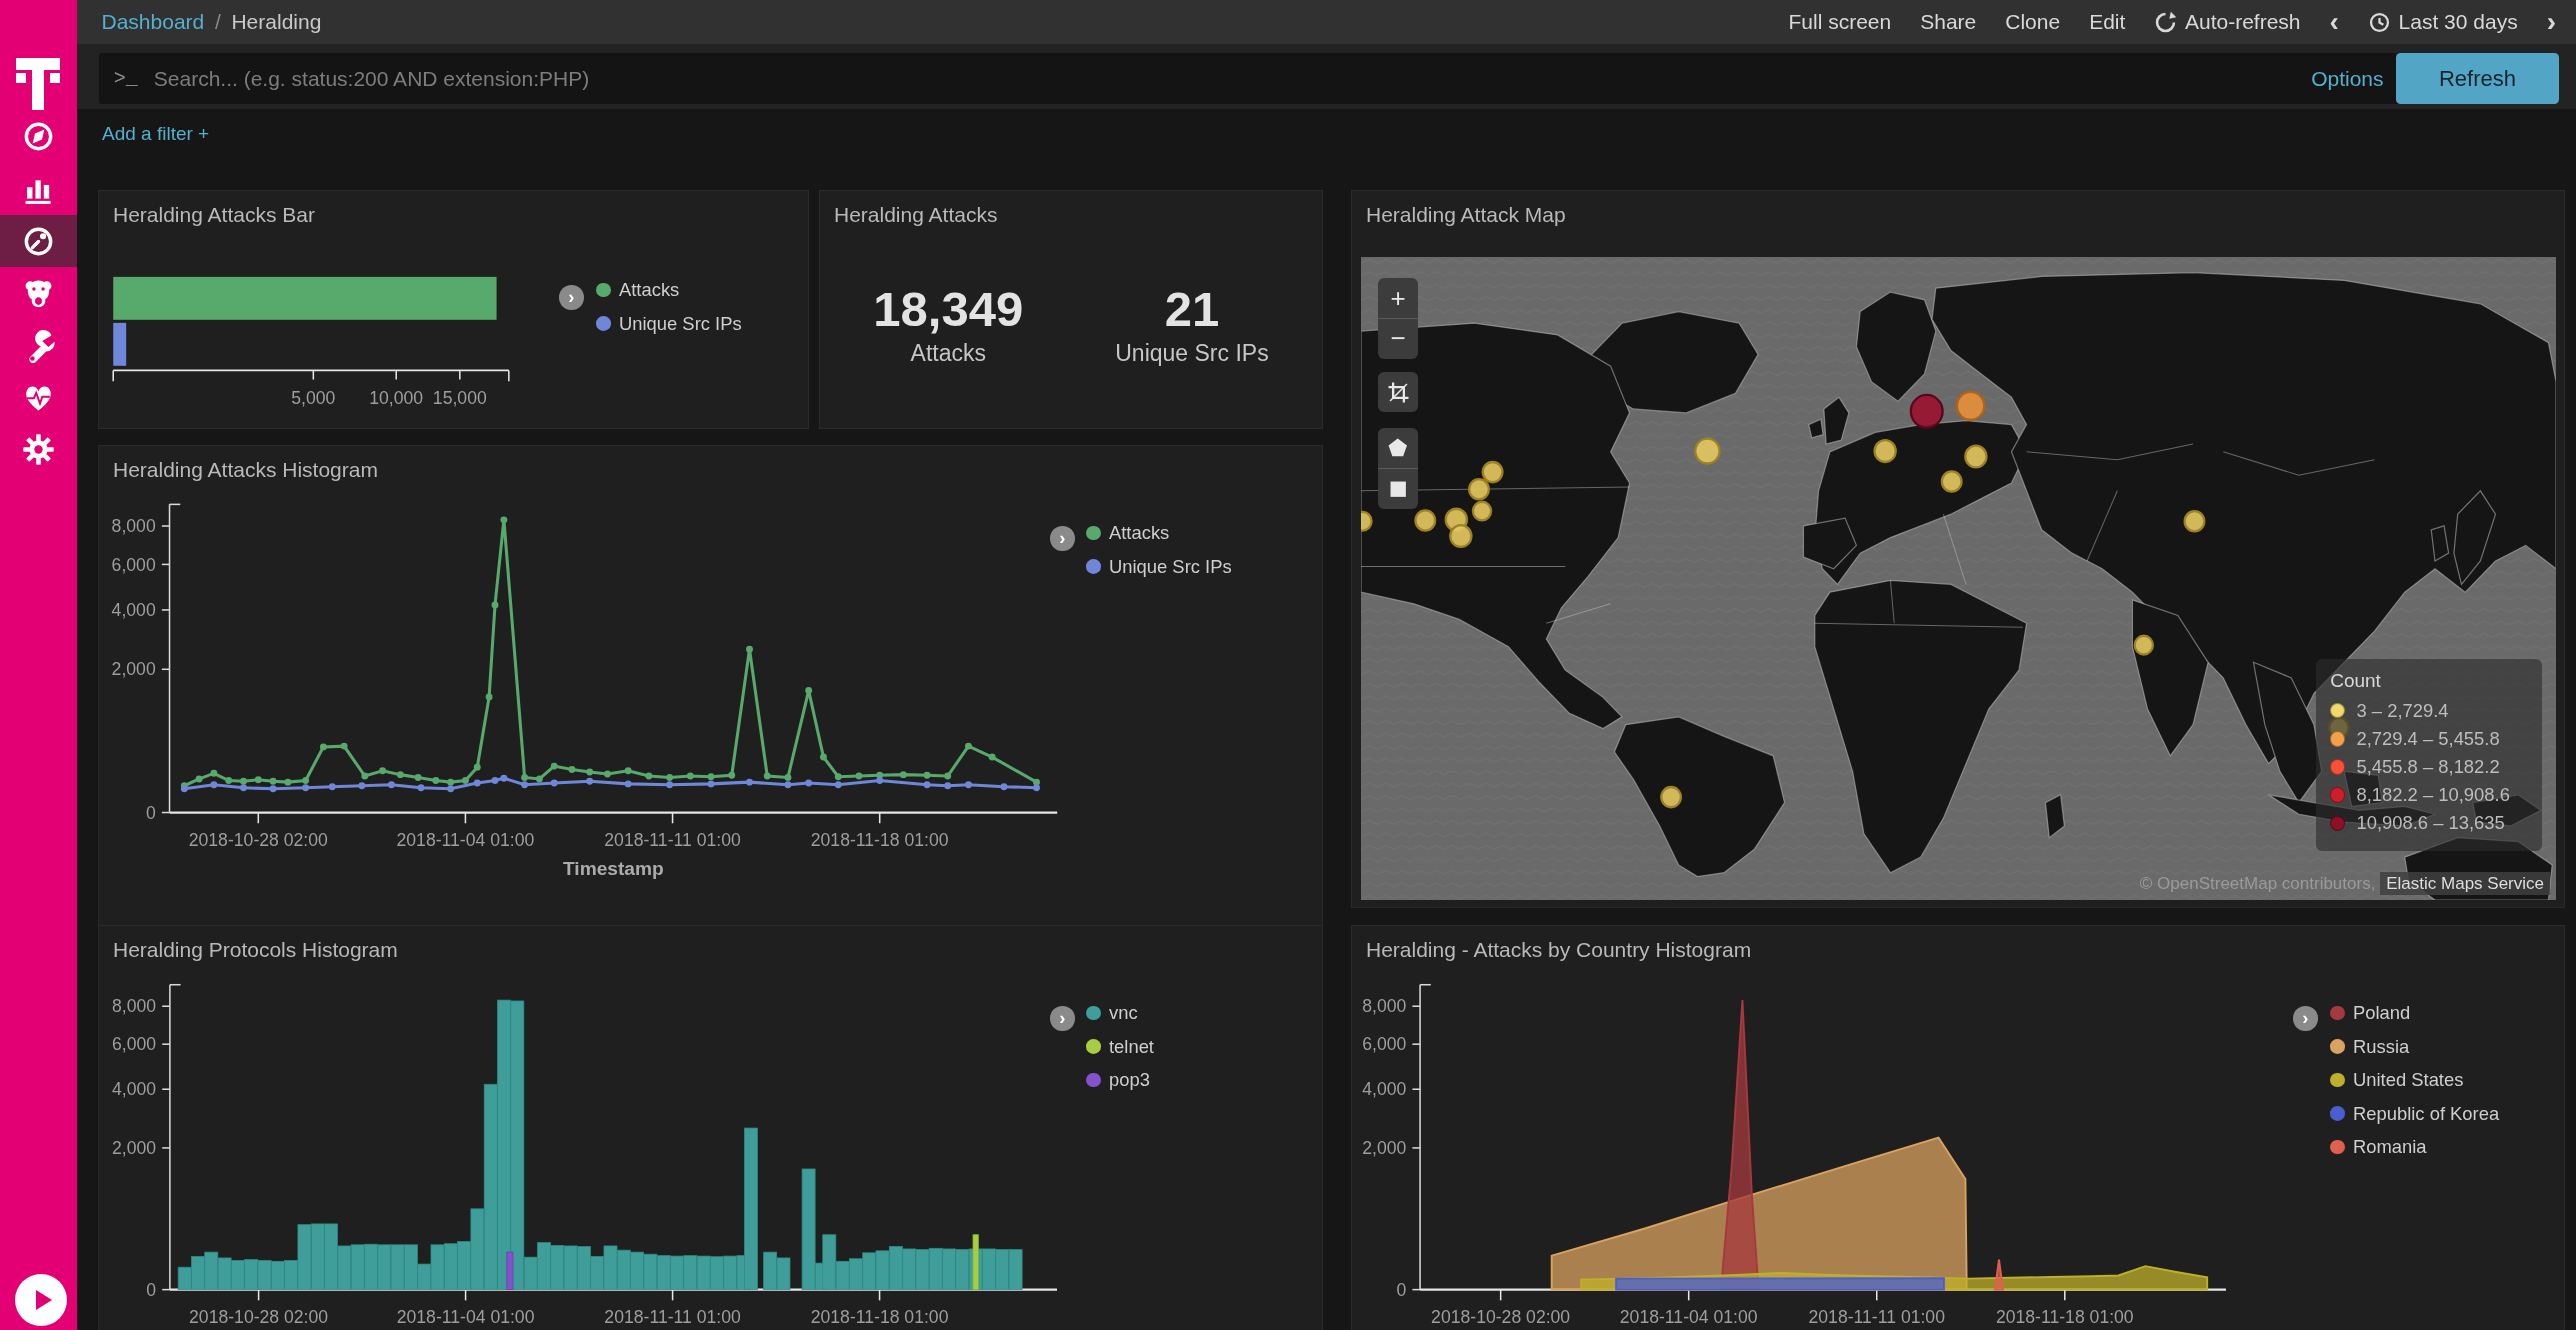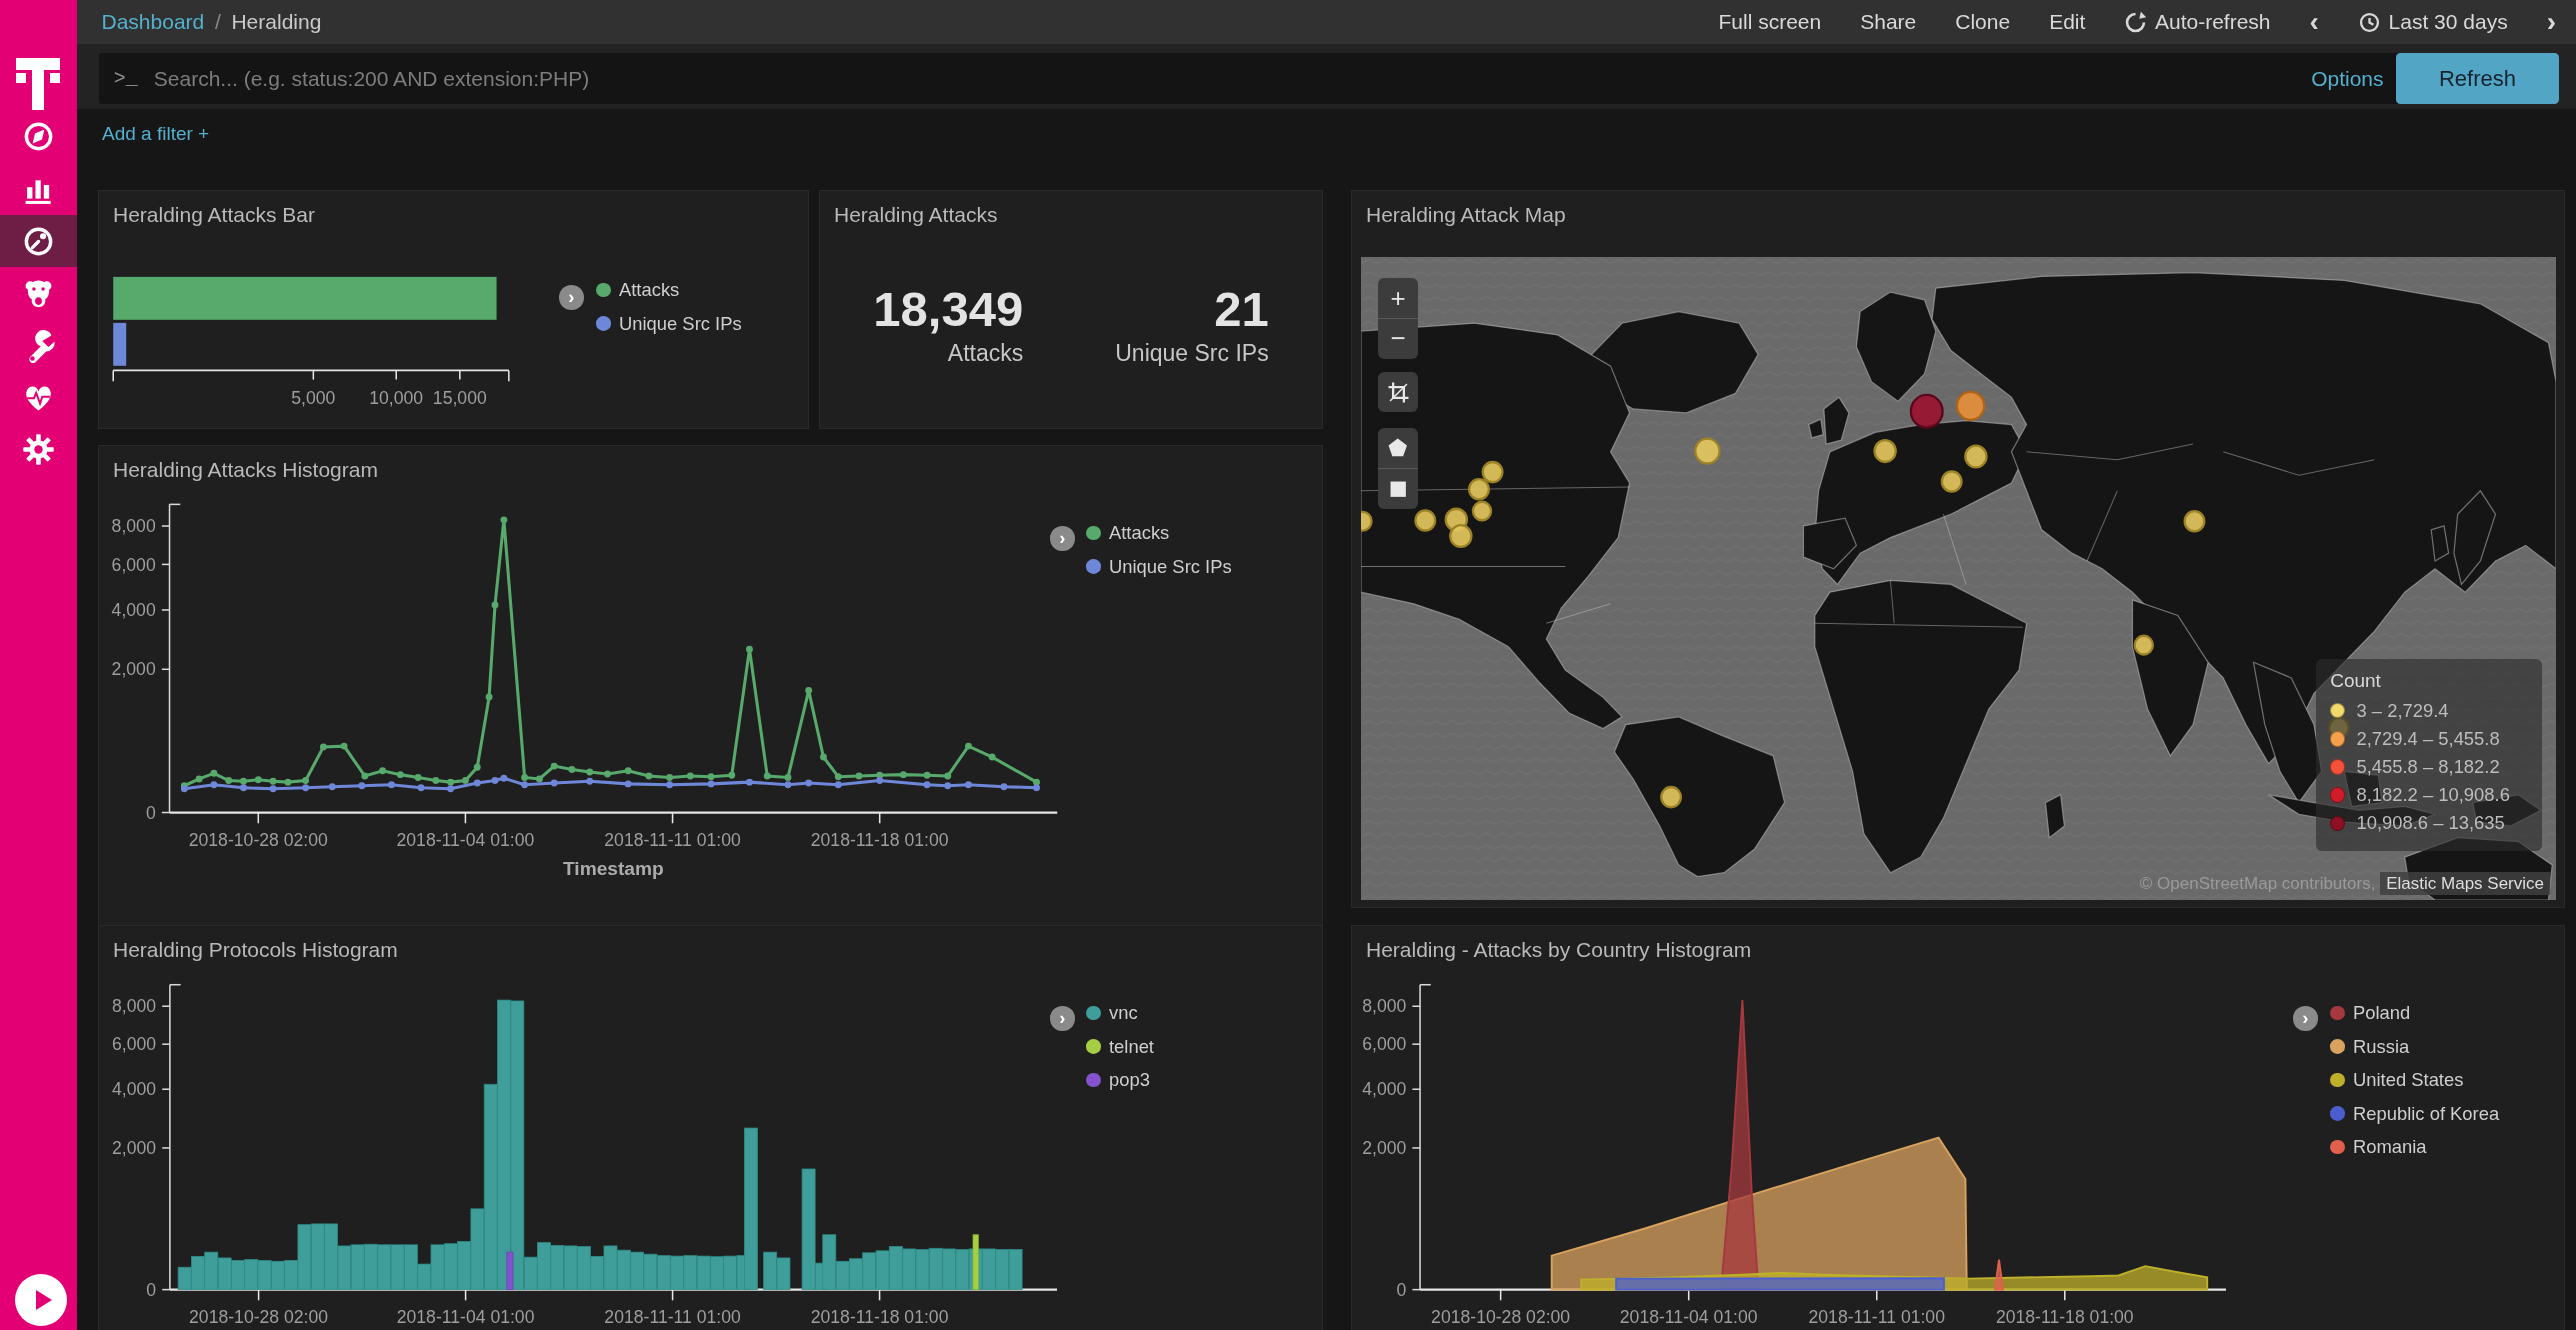--- a/index.html
+++ b/index.html
@@ -16,21 +16,21 @@
   .tlogo .sq-r{top:14.6px;right:0;width:10px;height:10px;}
   .tlogo .stem{top:0;left:16px;width:12.3px;height:52px;}
   #expand-btn{position:absolute;left:15.3px;top:1274px;width:52px;height:52px;border-radius:50%;background:#fff;display:flex;align-items:center;justify-content:center;}
   #expand-btn .tri{width:0;height:0;border-top:10px solid transparent;border-bottom:10px solid transparent;border-left:16px solid #E20074;margin-left:5.4px;}
 
   
   #topnav{position:absolute;left:77px;top:0;width:2499px;height:44px;background:#313131;display:flex;align-items:center;z-index:20;}
   #breadcrumb{margin-left:24.5px;font-size:21px;color:#c9c9c9;display:flex;gap:10.7px;align-items:center;}
   #breadcrumb .link{color:#54B0CE;}
   #breadcrumb .sep{color:#8a8a8a;}
-  #nav-actions{margin-left:auto;display:flex;align-items:center;gap:39px;padding-right:20px;font-size:21px;color:#D9D9D9;}
+  #nav-actions{margin-left:auto;display:flex;align-items:center;gap:29px;padding-right:20px;font-size:21px;color:#D9D9D9;}
   .nav-item{display:flex;align-items:center;gap:7.7px;cursor:pointer;white-space:nowrap;}
   .chev{font-size:28px;color:#D9D9D9;line-height:1;font-weight:bold;}
   .navicon{width:23px;height:23px;}
 
   
   #querybar{position:absolute;left:77px;top:44px;width:2499px;height:71px;background:#232323;}
   #search-box{position:absolute;left:21.5px;top:9.2px;width:2305px;height:51px;background:#141414;border-radius:3.1px;display:flex;align-items:center;}
   #search-box .prompt{font-family:"Liberation Mono",monospace;color:#8f8f8f;font-size:20px;margin:0 14px 0 15.3px;}
   #search-input{flex:1;background:transparent;border:none;outline:none;color:#d0d0d0;font-size:21px;font-family:Liberation Sans, sans-serif;}
   #search-input::placeholder{color:#7d7d7d;}
@@ -51,21 +51,21 @@
 
   svg text{font-family:"Liberation Sans",sans-serif;}
   .legend{position:absolute;display:flex;flex-direction:column;gap:11.5px;}
   .lrow{display:flex;align-items:center;gap:8.4px;cursor:pointer;}
   .ldot{width:14.6px;height:14.6px;border-radius:50%;flex:0 0 auto;}
   .llabel{font-size:18.4px;color:#CFCFCF;white-space:nowrap;}
   .larrow{position:absolute;width:24.5px;height:24.5px;border-radius:50%;background:#8A8A8A;color:#fff;display:flex;align-items:center;justify-content:center;font-size:18.4px;font-weight:bold;cursor:pointer;}
 
   
   .metric-wrap{position:absolute;top:92px;left:0;width:100%;display:flex;justify-content:center;gap:92px;}
-  .metric{text-align:right;}
+  .metric{text-align:center;}
   .metric .val{font-size:49px;font-weight:bold;color:#E3E3E3;line-height:1.1;}
   .metric .cap{font-size:23px;color:#C6C6C6;margin-top:3.1px;}
 
   
   #map-area{position:absolute;left:9.2px;top:66px;width:1195px;height:643px;background:#6A6A6A;overflow:hidden;}
   #map-svg{position:absolute;left:0;top:0;width:100%;height:100%;}
   .map-btn{position:absolute;width:40px;height:40px;background:#3C3C3C;color:#E8E8E8;display:flex;align-items:center;justify-content:center;font-size:26px;border-radius:6.1px;cursor:pointer;}
   .map-group{position:absolute;background:#3C3C3C;border-radius:6.1px;overflow:hidden;}
   .map-group .map-btn{position:relative;border-radius:0;background:transparent;}
   .map-group .divider{height:0.8px;background:#5a5a5a;}

